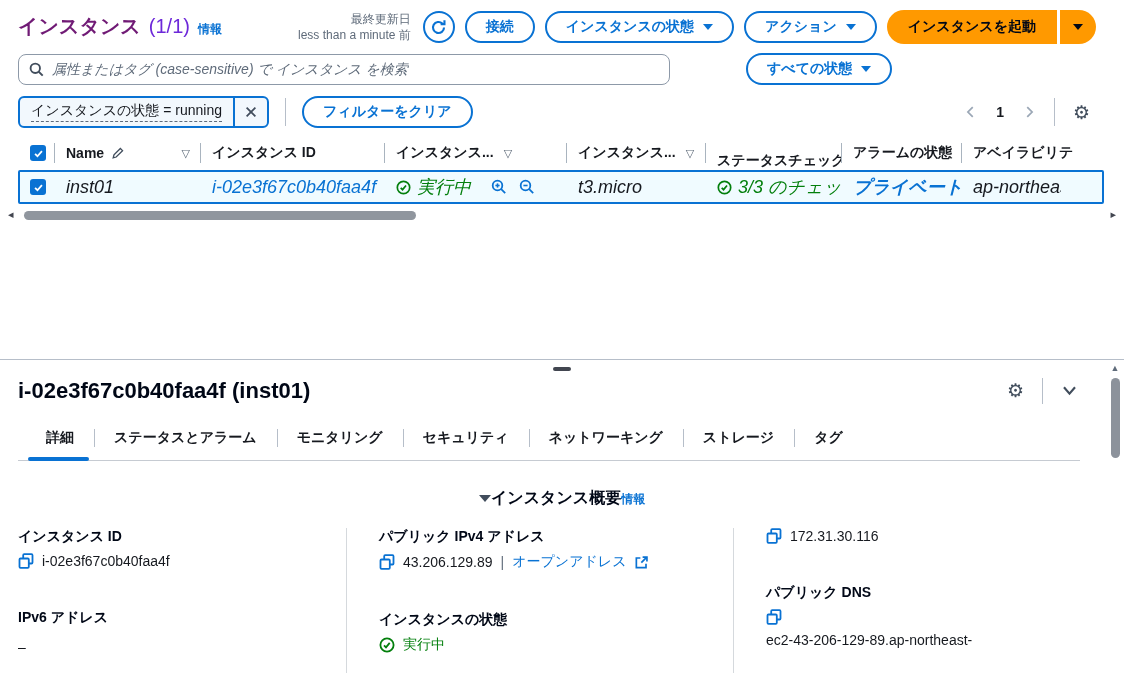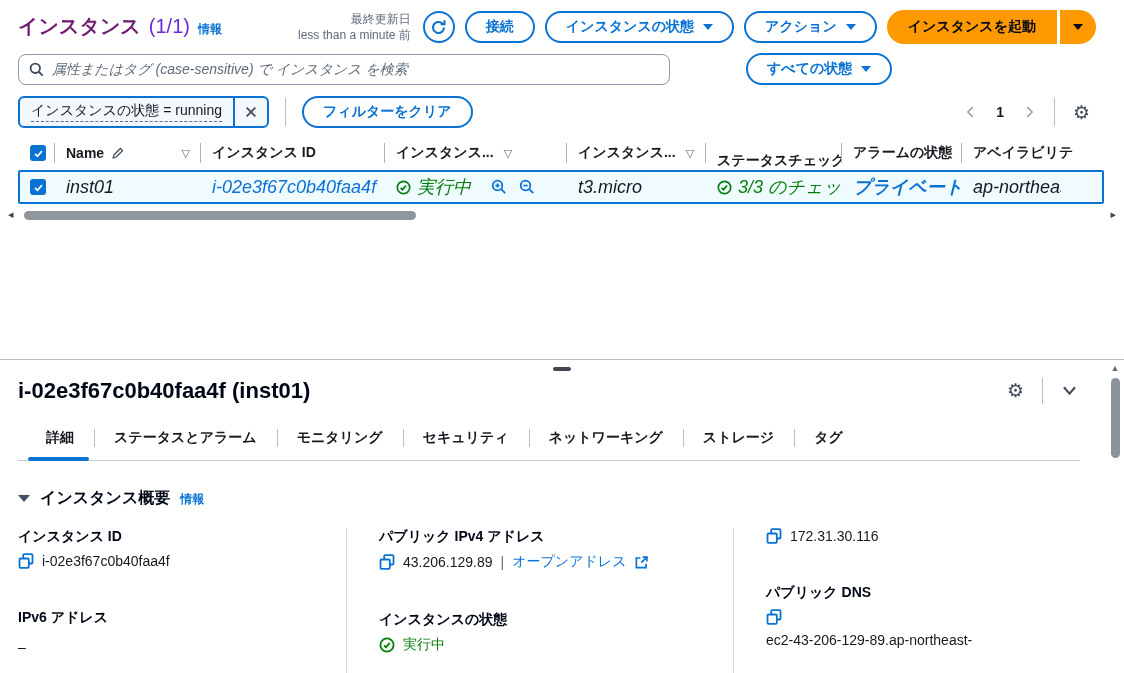--- a/index.html
+++ b/index.html
@@ -79,21 +79,21 @@
   .panel-title { font-size:22px; font-weight:700; color:#000716; }
   .panel-head-icons { display:flex; align-items:center; gap:6px; }
   .panel-head-icons .vdiv { height:26px; margin:0 8px; }
 
   .tabs { display:flex; align-items:stretch; margin:16px 44px 0 18px; border-bottom:1px solid #c6cbd2; }
   .tab { position:relative; padding:9px 20px 13px; font-size:14px; font-weight:700; color:#16191f; cursor:pointer; white-space:nowrap; }
   .tab:first-child { padding-left:28px; }
   .tab:not(:first-child)::before { content:""; position:absolute; left:0; top:9px; bottom:13px; width:1px; background:#b6bec9; }
   .tab.active::after { content:""; position:absolute; left:10px; right:5px; bottom:-1px; height:4px; border-radius:2px; background:#0972d3; }
 
-  .section-head { display:flex; align-items:baseline; gap:10px; margin:27px 18px 8px; }
+  .section-head { display:flex; align-items:baseline; margin:27px 18px 8px;justify-content:center; }
   .sec-caret { width:0; height:0; border-left:6px solid transparent; border-right:6px solid transparent; border-top:7px solid #414d5c; align-self:center; }
   .section-title { font-size:16px; font-weight:700; color:#000716; }
 
   .detail-grid { display:flex; align-items:stretch; margin:19px 18px 0; min-height:160px; }
   .dcol { display:flex; flex-direction:column; }
   .dcol1 { flex:0 0 328px; }
   .dcol2 { flex:0 0 387px; border-left:1px solid #d5d9dd; padding-left:32px; }
   .dcol3 { flex:1; border-left:1px solid #d5d9dd; padding-left:32px; min-width:0; }
   .field { margin-bottom:24px; }
   .f-label { font-size:14px; font-weight:700; color:#000716; margin-bottom:7px; }

